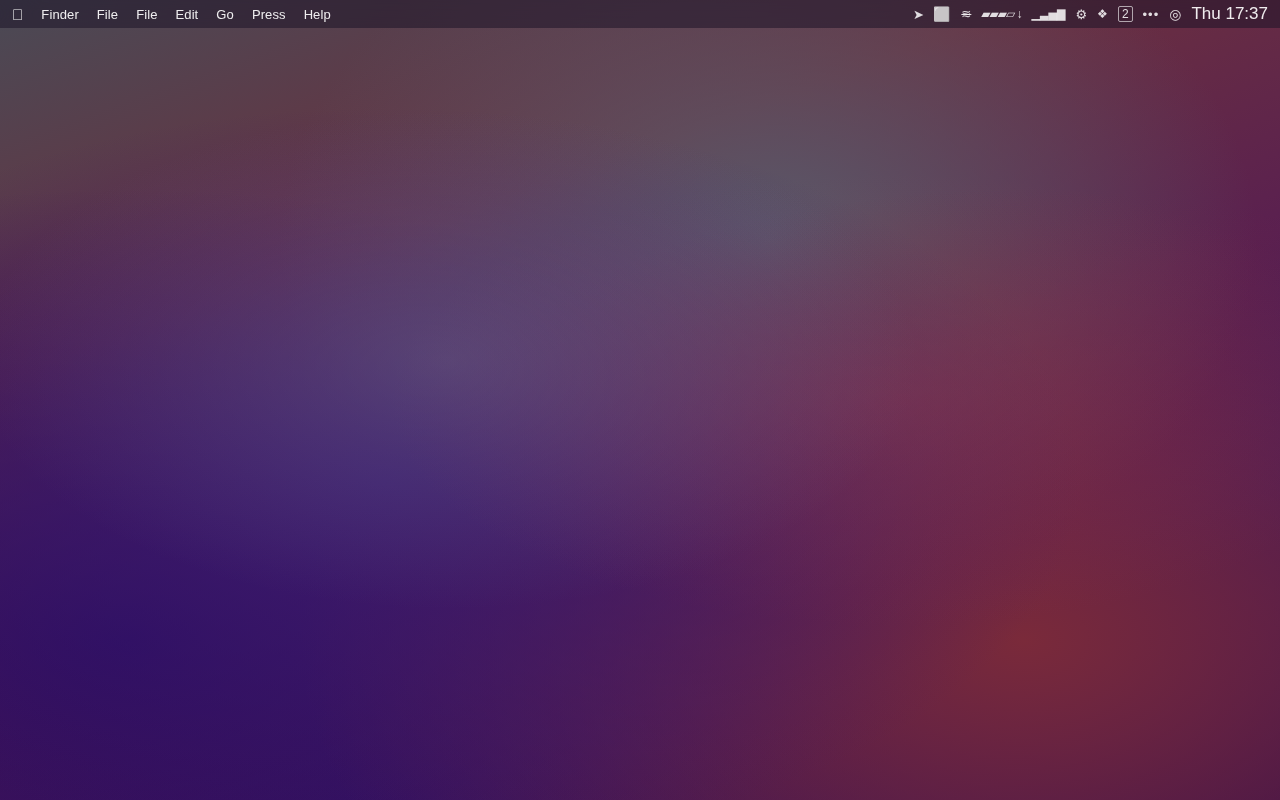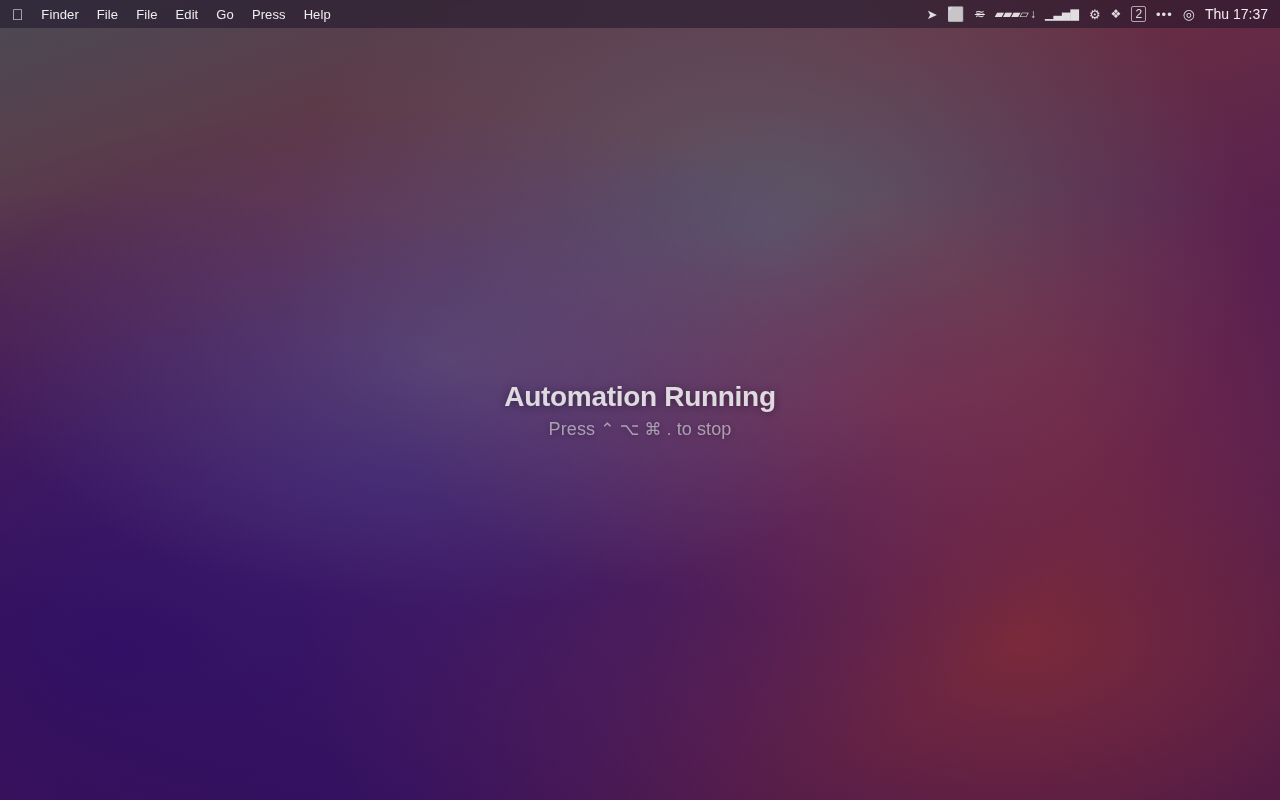--- a/index.html
+++ b/index.html
@@ -92,21 +92,21 @@
 
     .status-icon {
       color: rgba(255,255,255,0.85);
       font-size: 12px;
       display: flex;
       align-items: center;
     }
 
     .datetime {
       color: rgba(255,255,255,0.92);
-      font-size: 14px;
+      font-size: 17px;
       font-weight: 500;
     }
 
     
     #automation-overlay {
       position: absolute;
       top: 50%;
       left: 50%;
       transform: translate(-50%, -50%);
       text-align: center;
@@ -174,25 +174,14 @@
       <span class="status-icon" style="font-size:12px; border:1px solid rgba(255,255,255,0.6); padding: 0 3px; border-radius:2px;">2</span>
 
       <span class="status-icon" style="font-size:13px; letter-spacing:1px;">•••</span>
 
       <span class="status-icon" style="font-size:14px;">◎</span>
 
       <span class="datetime">Thu 17:37</span>
     </div>
   </div>
 
-  <div id="automation-overlay">
-    <div id="automation-title">Automation Running</div>
-    <div id="automation-subtitle">
-      <span>Press</span>
-      <span class="key-sym"> ⌃</span>
-      <span class="key-sym"> ⌥</span>
-      <span class="key-sym"> ⌘</span>
-      <span class="key-sym">.</span>
-      <span> <span>to stop</span></span>
-    </div>
-  </div>
 
 </div>
 
 </body></html>

